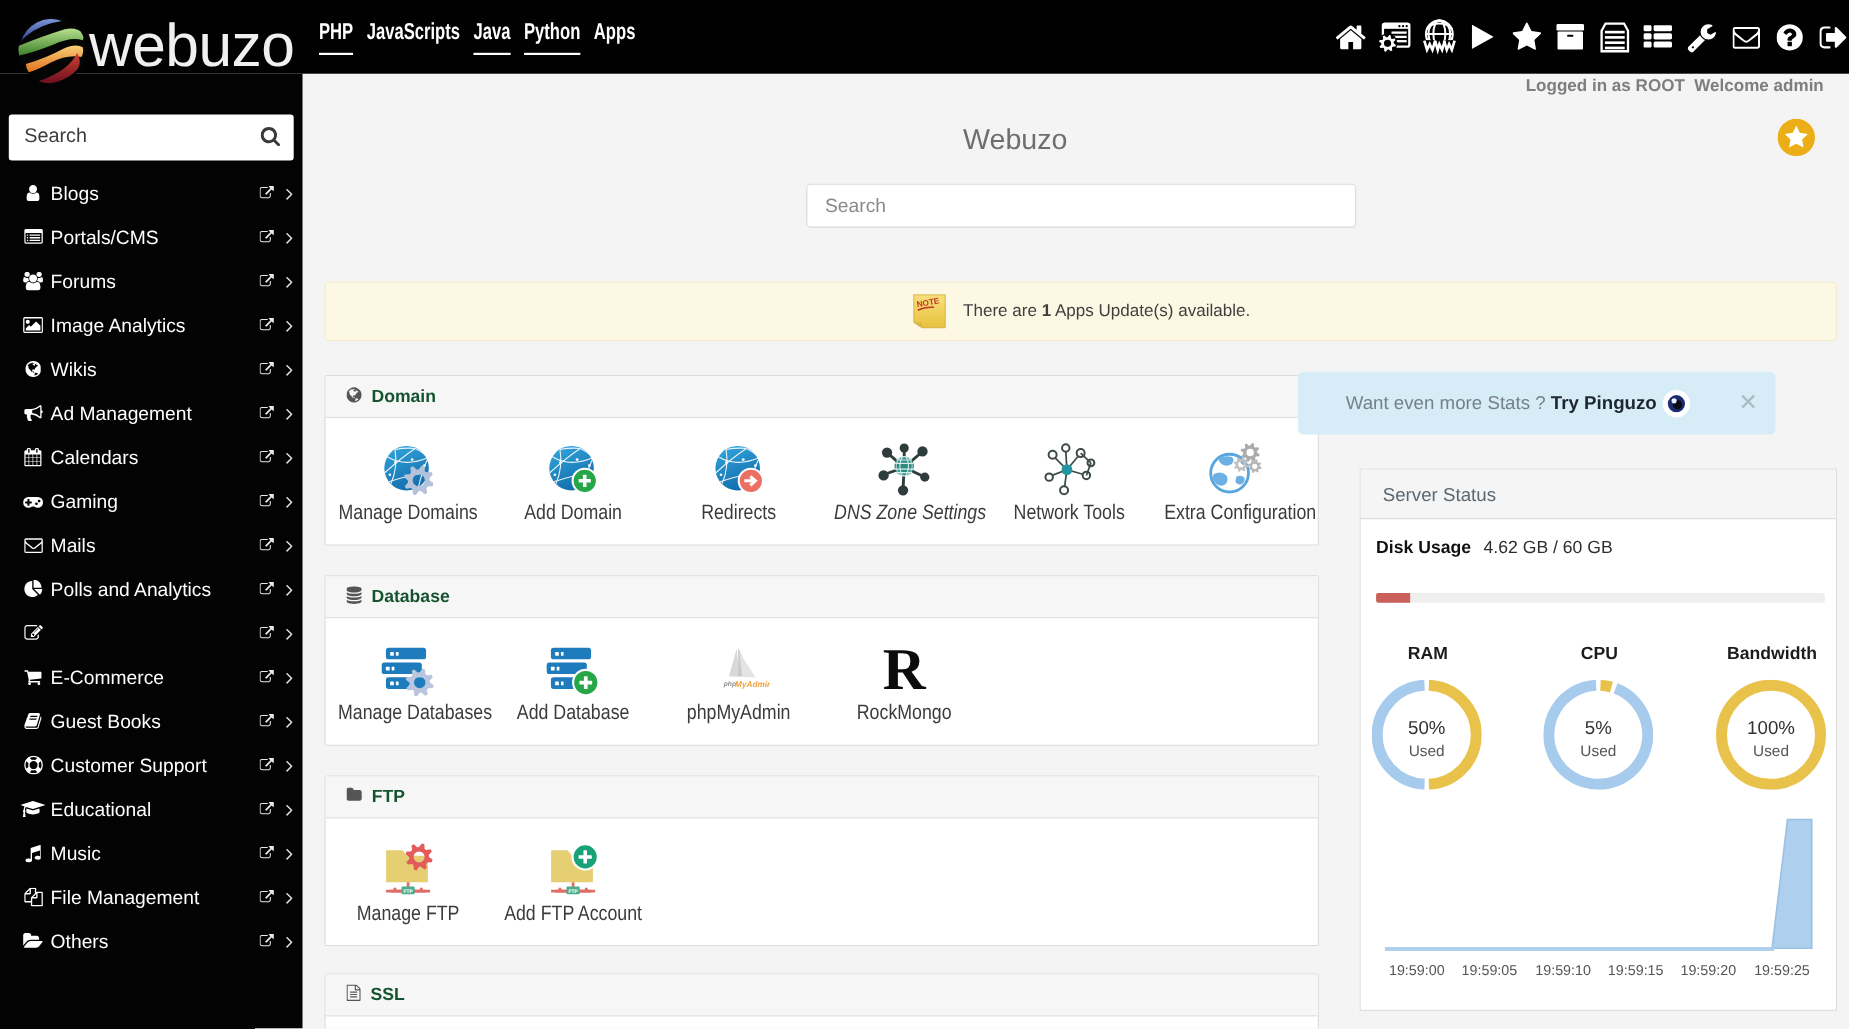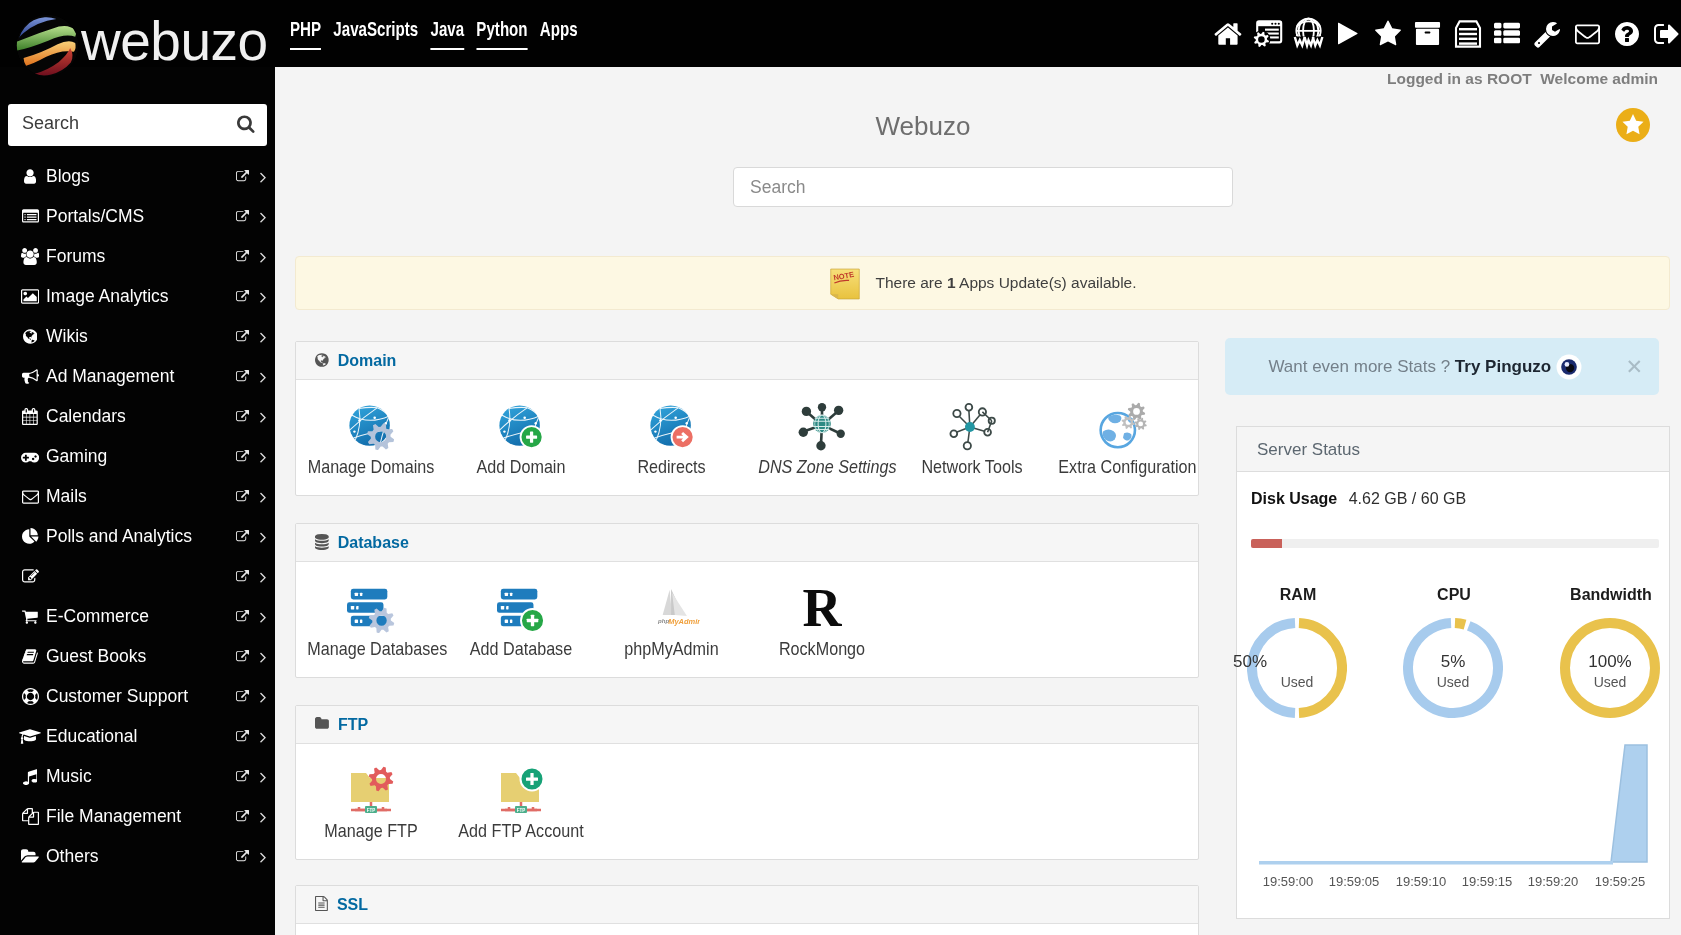--- a/index.html
+++ b/index.html
@@ -21,26 +21,26 @@
 .mext { position:absolute; left:236px; top:0; }
 .mang { position:absolute; left:260px; top:0; }
 .loggedin { position:absolute; right:23px; top:70px; font-size:15.5px; font-weight:bold; color:#7e7e7e; }
 .h1 { position:absolute; left:700px; top:111px; width:446px; text-align:center; font-size:26px; color:#6e6e6e; }
 .msearch { position:absolute; left:733px; top:167px; width:500px; height:40px; background:#fff; border:1px solid #d9d9d9; border-radius:4px; }
 .msearch span { position:absolute; left:16px; top:9px; font-size:17.5px; color:#8a8a8a; }
 .alert { position:absolute; left:295px; top:256px; width:1375px; height:54px; background:#fdf8e3; border:1px solid #f3ead0; border-radius:4px; text-align:center; line-height:52px; }
 .alert .txt { font-size:15.5px; color:#3f3f3f; margin-left:13px; }
 .panel { position:absolute; left:295px; width:904px; background:#fff; border:1px solid #dcdcdc; border-radius:2px; }
 .phdr { height:38px; background:#f6f6f6; border-bottom:1px solid #e0e0e0; line-height:37px; padding-left:19px; }
-.ptitle { font-size:16px; font-weight:bold; color:#0369a1; margin-left:9px; }
+.ptitle { font-size:16px; font-weight:bold; color:#14532d; margin-left:9px; }
 .pbody { display:flex; padding-top:21px; }
 .cell { text-align:center; }
 .cicon { height:52px; display:flex; align-items:center; justify-content:center; }
 .clabel { margin-top:3px; font-size:19px; color:#3b3b3b; white-space:nowrap; transform:scaleX(0.85); }
-.pinguzo { position:absolute; left:1225px; top:338px; width:434px; height:57px; background:#d6ecf6; border-radius:5px; text-align:center; line-height:57px; padding-right:34px; }
+.pinguzo { position:absolute; left:1180px; top:338px; width:434px; height:57px; background:#d6ecf6; border-radius:5px; text-align:center; line-height:57px; padding-right:34px; }
 .pinguzo .t1 { font-size:17px; color:#74808a; }
 .pinguzo .t2 { font-size:17px; font-weight:bold; color:#1d2631; }
 .pinguzo .x { position:absolute; right:16px; top:0; font-size:21px; color:#a9bcc6; line-height:57px; }
 .sstatus { position:absolute; left:1236px; top:426px; width:434px; height:493px; background:#fff; border:1px solid #dcdcdc; }
 .sshdr { height:45px; background:#f5f5f5; border-bottom:1px solid #ddd; line-height:45px; padding-left:20px; font-size:17px; color:#5c6770; }
 .diskrow { position:absolute; left:14px; top:63px; font-size:16px; color:#2e2e2e; }
 .diskrow b { color:#111; margin-right:7px; }
 .pbar { position:absolute; left:14px; top:112px; width:408px; height:9px; background:#efefef; border-radius:2px; }
 .pbar .fill { width:31px; height:9px; background:#c9615a; border-radius:2px 0 0 2px; }
 .dlabel { position:absolute; top:159px; width:100px; text-align:center; font-size:16px; font-weight:bold; color:#1c1c1c; }
@@ -698,21 +698,21 @@
       <div class="fill"></div>
     </div>
 <div class="dlabel" style="left:11px;">RAM</div>
 <div class="dlabel" style="left:167px;">CPU</div>
 <div class="dlabel" style="left:324px;">Bandwidth</div>
 </div>
 <svg style="position:absolute;left:1247px;top:618px;width:100px;height:100px;" viewBox="0 0 100 100">
     <path d="M 51.96 5.04 A 45 45 0 0 1 51.96 94.96" stroke="#e9c24c" stroke-width="10" fill="none"></path>
     <path d="M 48.04 94.96 A 45 45 0 0 1 48.04 5.04" stroke="#a7cbED" stroke-width="10" fill="none"></path>
   </svg>
-<div style="position:absolute;left:1200px;top:652px;width:100px;text-align:center;font-size:17px;color:#333;">50%</div>
+<div style="position:absolute;left:1247px;top:652px;width:100px;text-align:center;font-size:17px;color:#333;">50%</div>
 <div style="position:absolute;left:1247px;top:674px;width:100px;text-align:center;font-size:14px;color:#555;">Used</div>
 <svg style="position:absolute;left:1403px;top:618px;width:100px;height:100px;" viewBox="0 0 100 100">
     <path d="M 51.96 5.04 A 45 45 0 0 1 62.03 6.64" stroke="#e9c24c" stroke-width="10" fill="none"></path>
     <path d="M 65.76 7.85 A 45 45 0 1 1 48.04 5.04" stroke="#a7cbED" stroke-width="10" fill="none"></path>
   </svg>
 <div style="position:absolute;left:1403px;top:652px;width:100px;text-align:center;font-size:17px;color:#333;">5%</div>
 <div style="position:absolute;left:1403px;top:674px;width:100px;text-align:center;font-size:14px;color:#555;">Used</div>
 <svg style="position:absolute;left:1560px;top:618px;width:100px;height:100px;" viewBox="0 0 100 100">
     <circle cx="50" cy="50" r="45" fill="none" stroke="#e9c24c" stroke-width="10"></circle>
   </svg>

